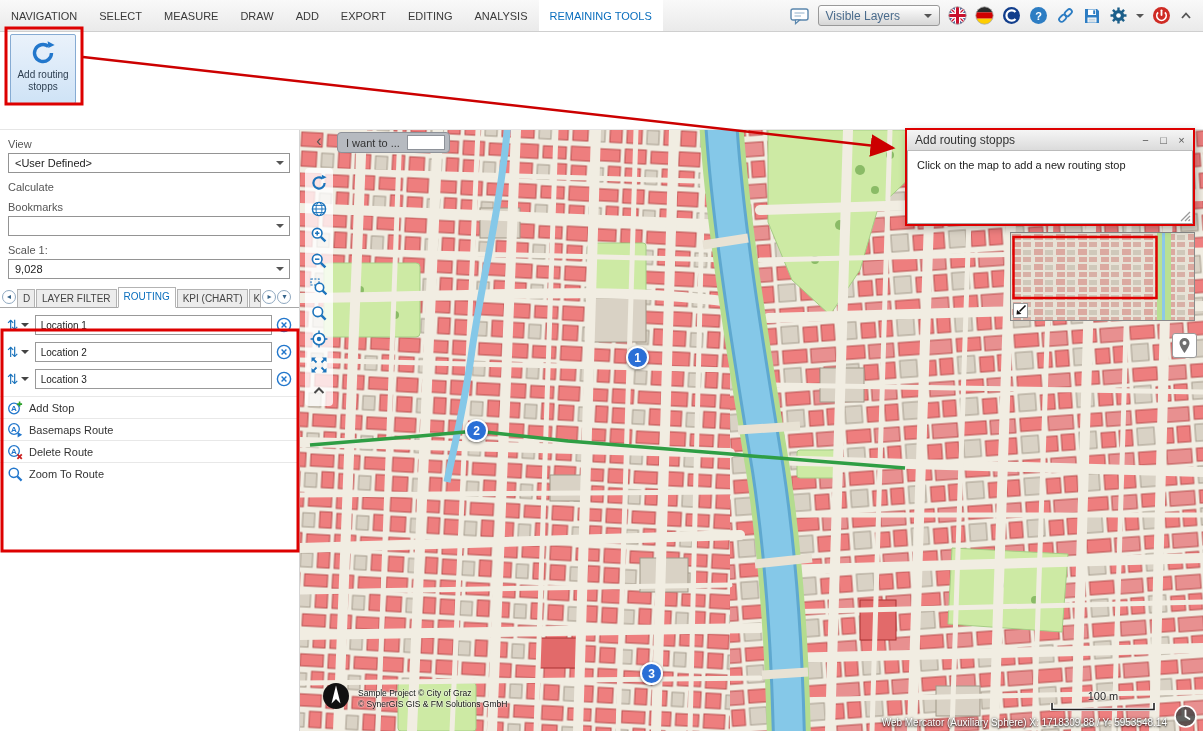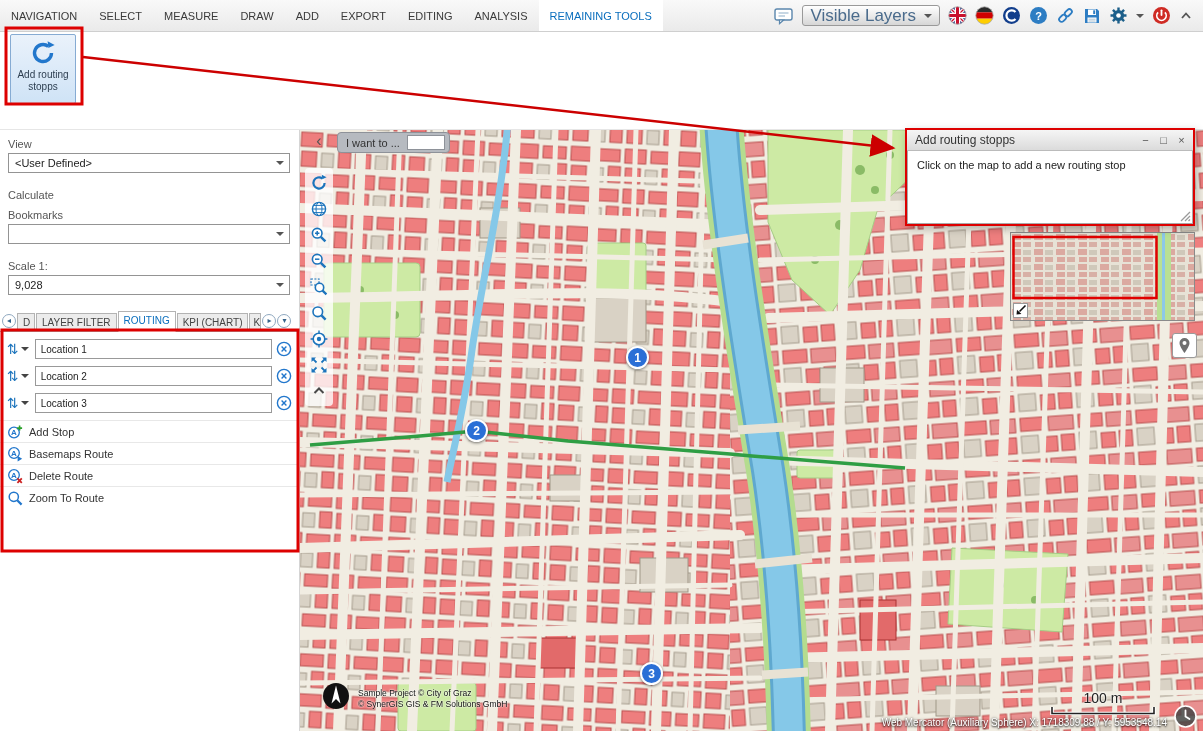--- a/index.html
+++ b/index.html
@@ -11,38 +11,38 @@
   input{outline:none;font-family:inherit}
 
   
   #menubar{position:absolute;top:0;left:0;width:1203px;height:32px;
     background:linear-gradient(#f9f9f9,#eaeaea);border-bottom:1px solid #cfcfcf;
     display:flex;align-items:stretch;z-index:10}
   .menu-item{font-size:11px;color:#3a3a3a;padding:8px 11px;display:flex;align-items:center;cursor:pointer;white-space:nowrap}
   .menu-item.active{background:#fff;color:#0a6ebd}
   #menubar-right{margin-left:auto;display:flex;align-items:center;gap:8px;padding-right:10px}
   .hicon{display:flex;align-items:center;justify-content:center;cursor:pointer}
-  #visible-layers-btn{height:21px;display:flex;align-items:center;gap:8px;padding:0 7px;
+  #visible-layers-btn{height:21px;display:flex;align-items:center;gap:24px;padding:0 7px;
     background:linear-gradient(#ffffff,#d6d6d6);border:1px solid #999;border-radius:3px;
-    font-size:17px;color:#4a6b8c;cursor:pointer;white-space:nowrap}
+    font-size:12px;color:#4a6b8c;cursor:pointer;white-space:nowrap}
   .caret-down{width:0;height:0;border-left:4px solid transparent;border-right:4px solid transparent;border-top:4px solid #555}
 
   
   #ribbon{position:absolute;top:32px;left:0;width:1203px;height:98px;background:#fff;border-bottom:1px solid #e6e6e6;z-index:5}
   #add-routing-btn{position:absolute;left:10px;top:2px;width:66px;height:70px;
     background:linear-gradient(#eaf2fb,#cfe3f6);border:1px solid #86abd3;border-radius:2px;
     display:flex;flex-direction:column;align-items:center;padding-top:5px;cursor:pointer}
   #add-routing-btn .lbl{font-size:10px;color:#2d3e50;text-align:center;line-height:1.2;margin-top:3px}
 
   
   #sidebar{position:absolute;top:130px;left:0;width:300px;height:601px;background:#fff;
     border-right:1px solid #d5d5d5;z-index:5}
   .project-row{display:flex;align-items:center;gap:5px;margin:8px 0 0 8px;font-size:12px;color:#333}
   .sb-label{font-size:11px;line-height:12px;color:#555;margin:8px 0 3px 8px}
-  .sb-select{margin:0 9px 16px 8px;height:20px;border:1px solid #949494;background:#fff;font-size:11px;color:#222;
+  .sb-select{margin:0 9px 0 8px;height:20px;border:1px solid #949494;background:#fff;font-size:11px;color:#222;
     display:flex;align-items:center;padding:0 18px 0 6px;position:relative;cursor:pointer}
   .sb-select .caret-down{position:absolute;right:5px;top:7px}
   .tabstrip{margin-top:8px;height:21px;display:flex;align-items:flex-end;gap:1px;border-bottom:1px solid #a8a8a8;padding:0 2px}
   .tab{height:18px;line-height:17px;font-size:10px;color:#444;background:#ececec;border:1px solid #b3b3b3;border-bottom:none;
     padding:0 5px;white-space:nowrap;overflow:hidden;cursor:pointer;flex:none}
   .tab.partial-l{max-width:18px}
   .tab.partial-r{max-width:12px;padding:0 3px}
   .tab.active{background:#fff;color:#0a6ebd;height:21px;margin-bottom:-1px;border-bottom:1px solid #fff}
   .tab-btn{width:14px;height:14px;border:1px solid #8fa8c0;border-radius:50%;color:#36648b;font-size:8px;line-height:1;
     display:flex;align-items:center;justify-content:center;margin-bottom:3px;cursor:pointer;background:#fff;flex:none}
@@ -66,21 +66,21 @@
   #maptools{position:absolute;left:5px;top:38px;width:28px;background:rgba(255,255,255,.78);border-radius:4px;
     padding:4px 0;display:flex;flex-direction:column;align-items:center;gap:4px;z-index:7}
   .mt-btn{width:22px;height:22px;display:flex;align-items:center;justify-content:center;cursor:pointer}
   .marker{position:absolute;width:23px;height:23px;border-radius:50%;background:#2a6fd6;border:2px solid #fff;
     box-shadow:0 1px 3px rgba(0,0,0,.5);color:#fff;font-size:12px;font-weight:bold;
     display:flex;align-items:center;justify-content:center;z-index:6;cursor:pointer}
   #attr-logo{position:absolute;left:22px;top:552px;z-index:6}
   #attr-text{position:absolute;left:58px;top:558px;font-size:8.5px;color:#111;line-height:1.35;
     text-shadow:0 0 2px #fff,0 0 2px #fff;z-index:6}
   #scalebar{position:absolute;left:750px;top:560px;width:106px;text-align:center;z-index:6}
-  #scalebar .sb-txt{font-size:14px;color:#222;text-shadow:0 0 2px #fff,0 0 2px #fff}
+  #scalebar .sb-txt{font-size:11px;color:#222;text-shadow:0 0 2px #fff,0 0 2px #fff}
   #coords{position:absolute;right:36px;bottom:3px;font-size:10px;color:#fff;
     text-shadow:0 1px 2px rgba(0,0,0,.85),0 0 3px rgba(0,0,0,.6);z-index:6;white-space:nowrap}
   #clock-btn{position:absolute;right:5px;bottom:2px;width:25px;height:25px;z-index:7;cursor:pointer}
 
   
   #dialog{position:absolute;left:905px;top:128px;width:290px;height:98px;background:#fff;
     border:2px solid #dd0000;box-shadow:2px 3px 8px rgba(0,0,0,.25), inset 0 0 0 1px #a9a9a9;z-index:30}
   #dialog-titlebar{height:21px;background:linear-gradient(#f5f5f5,#dbdbdb);border-bottom:1px solid #bbb;
     display:flex;align-items:center;padding:0 4px 0 8px;font-size:12px;color:#333}
   #dialog-controls{margin-left:auto;display:flex;gap:3px}

